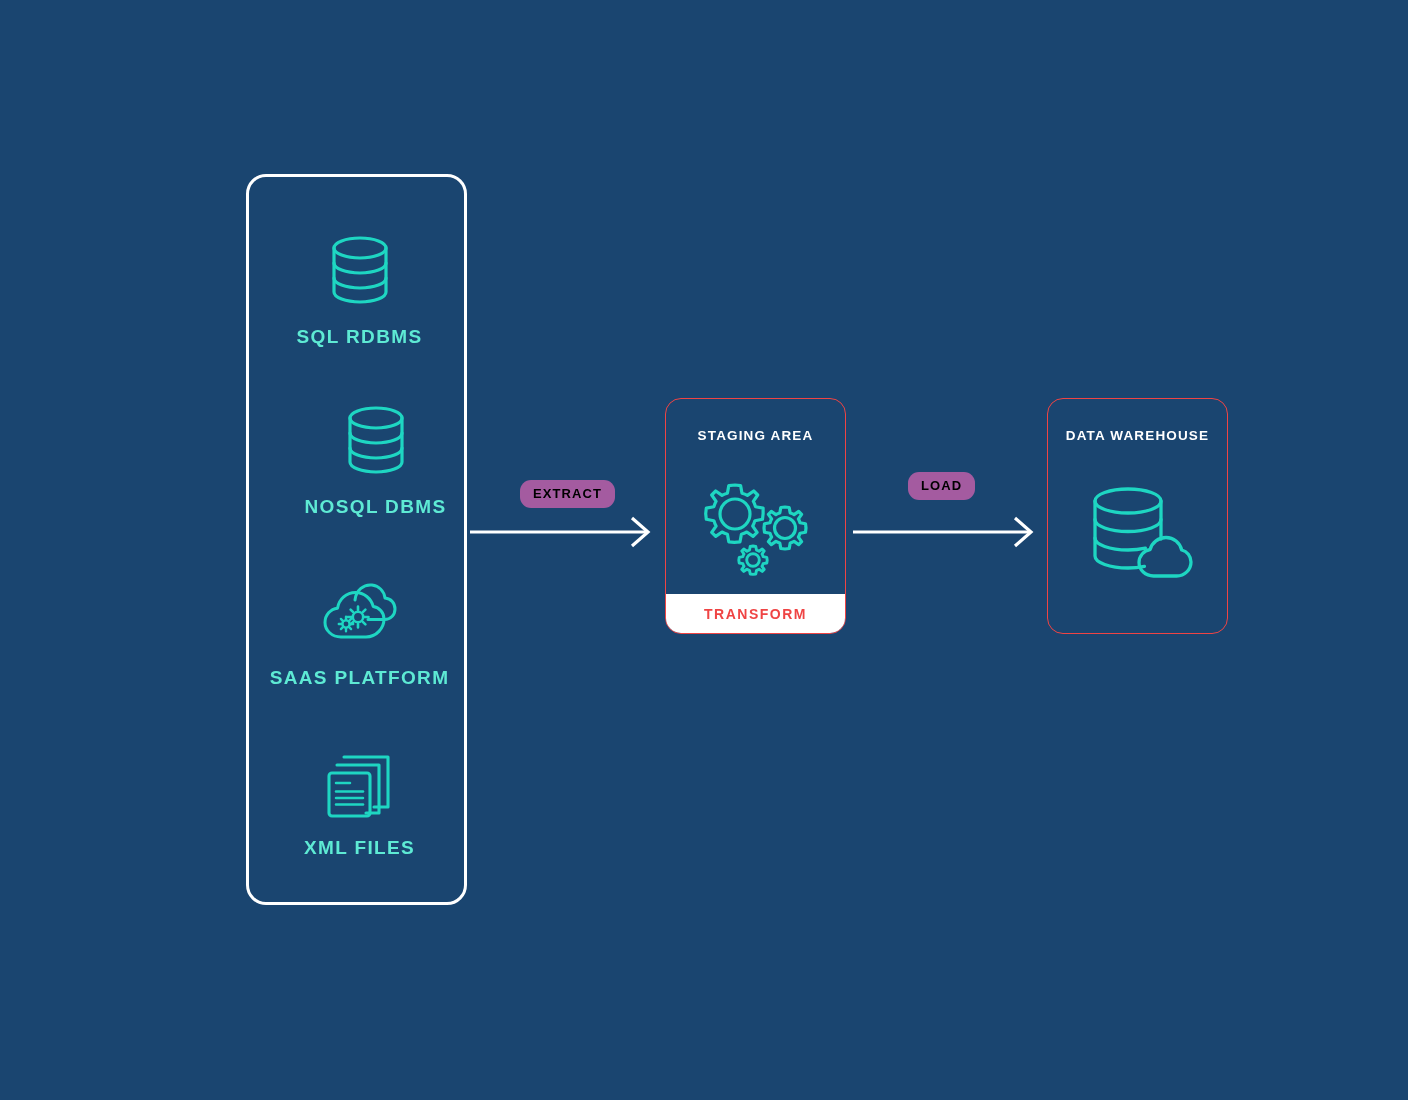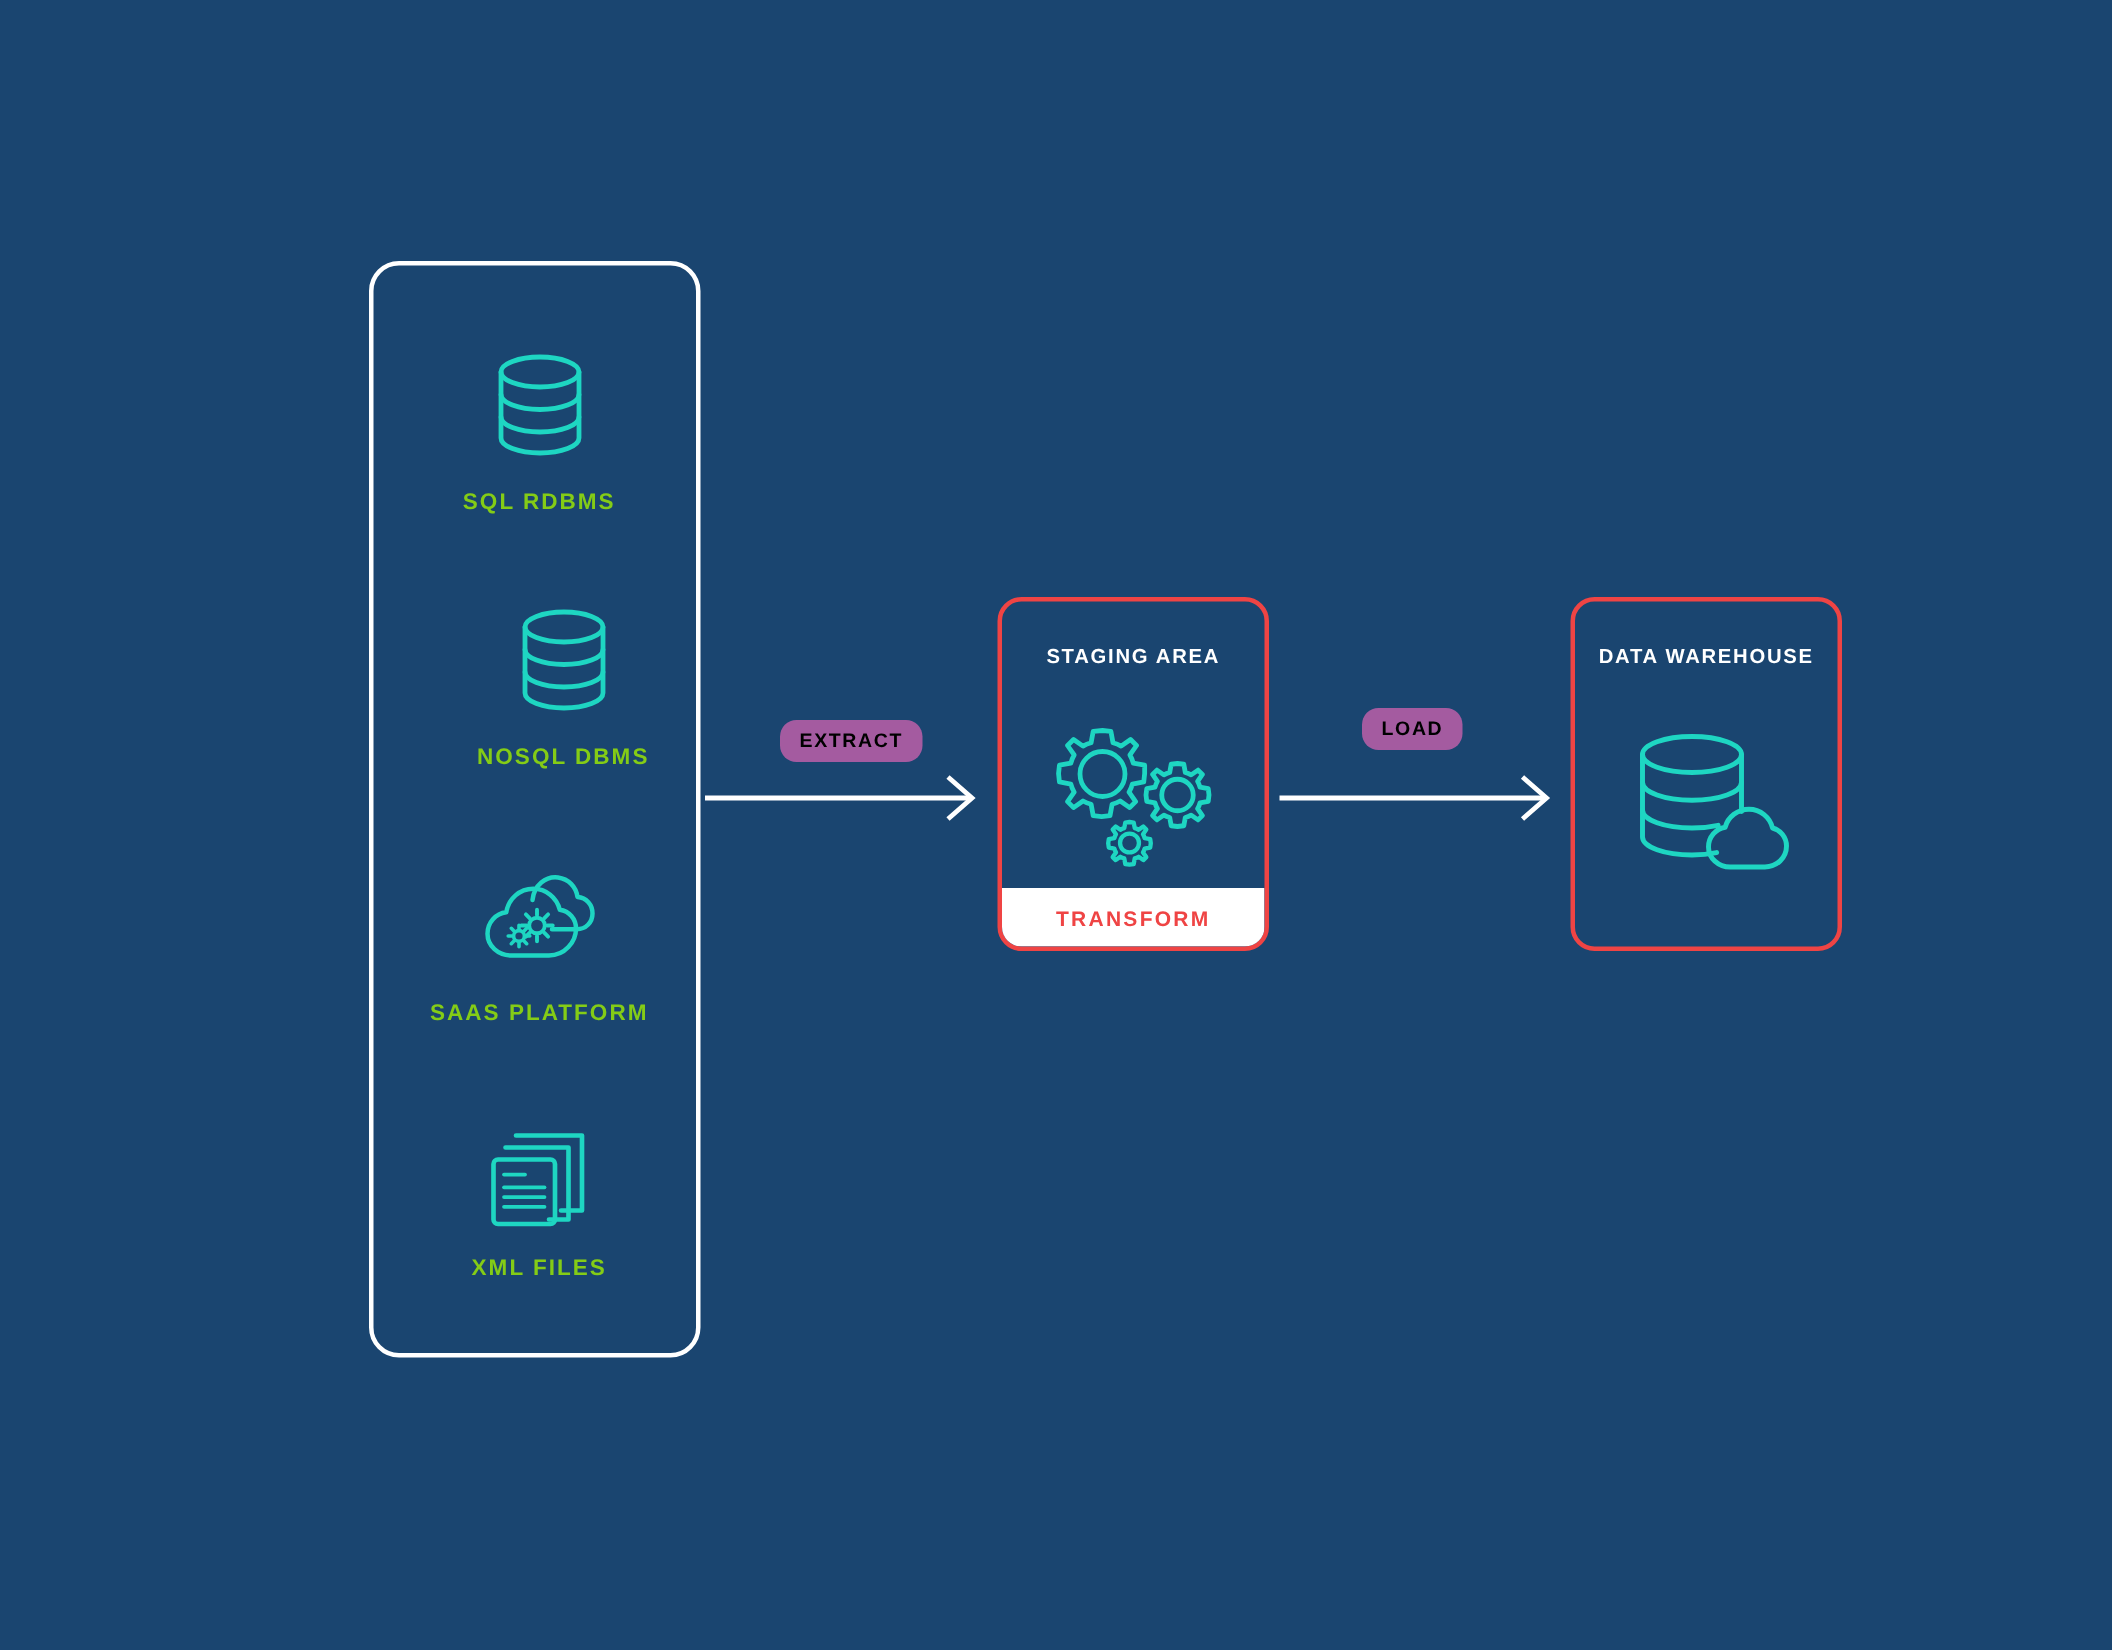--- a/index.html
+++ b/index.html
@@ -37,32 +37,32 @@
     text-align: center;
   }
   .source-item .icon-wrap {
     height: 82px;
     display: flex;
     align-items: center;
     justify-content: center;
   }
   .source-item .src-label {
     margin-top: 14px;
-    color: #84cc16;
-    font-size: 15px;
+    color: #5eead4;
+    font-size: 19px;
     font-weight: bold;
     letter-spacing: 1.35px;
     text-transform: uppercase;
     white-space: nowrap;
   }
 
   
   .proc-box {
     position: absolute;
-    border: 3px solid #ef4444;
+    border: 1px solid #ef4444;
     border-radius: 16px;
     box-sizing: border-box;
     overflow: hidden;
   }
   .staging-box {
     left: 665px;
     top: 398px;
     width: 181px;
     height: 236px;
   }

